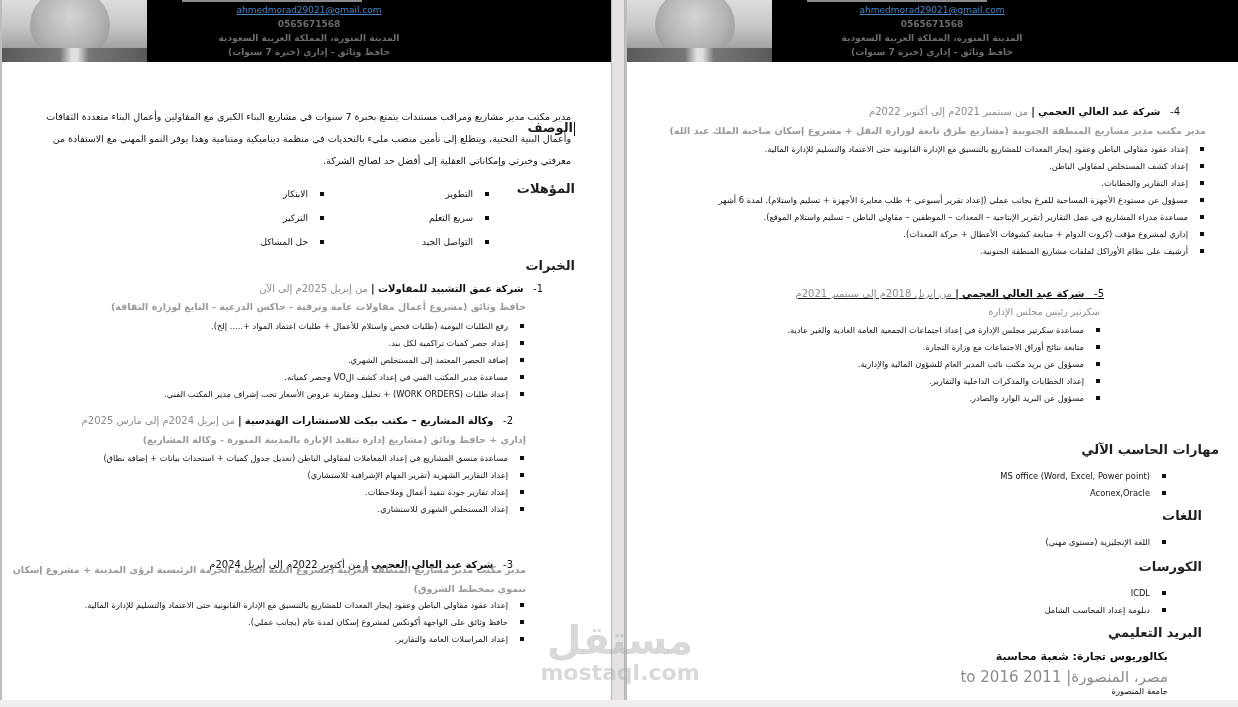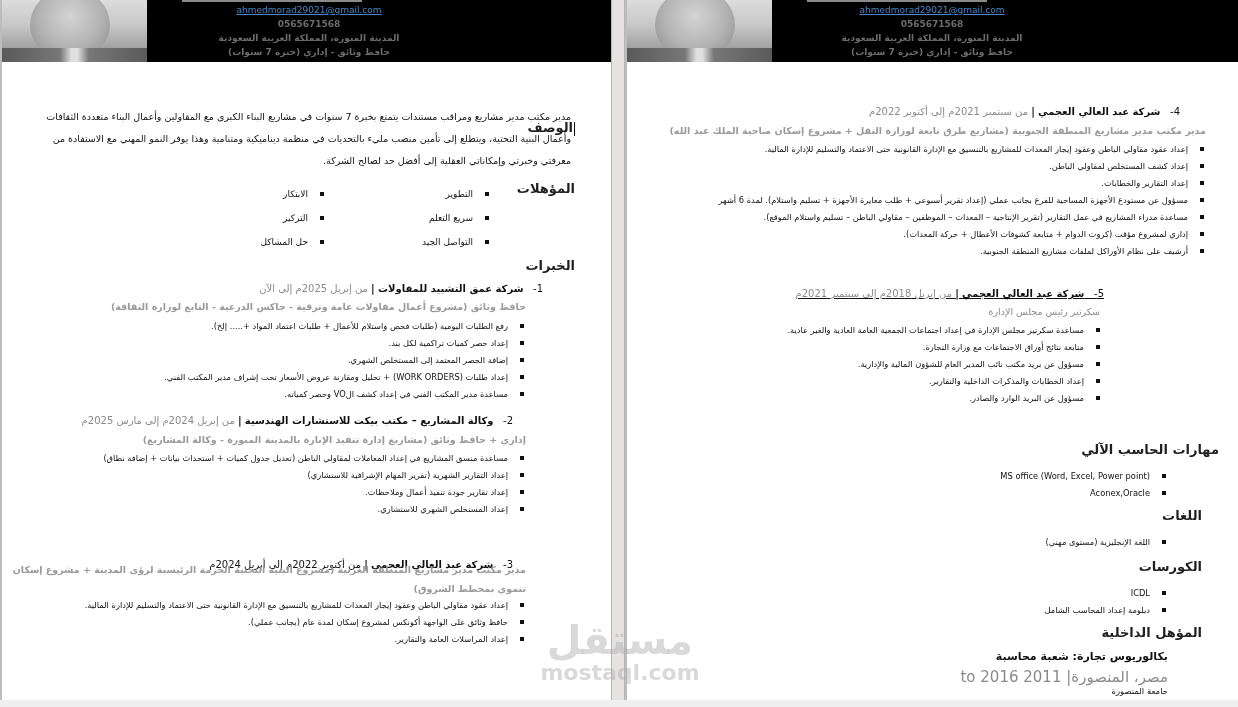--- a/index.html
+++ b/index.html
@@ -104,22 +104,22 @@
     <span>1-</span>&nbsp;&nbsp;
     <b>شركة عمق التشييد للمقاولات</b>
     <b>|</b>
     <span class="date">من إبريل 2025م إلى الآن</span>
   </div>
   <div class="job-role rtl" style="right:85px; top:297px;">حافظ وثائق (مشروع أعمال مقاولات عامة وترقية - جاكس الدرعية - التابع لوزارة الثقافة)</div>
   <ul class="bul rtl" style="right:85px; top:318px;">
     <li>رفع الطلبات اليومية (طلبات فحص واستلام للأعمال + طلبات اعتماد المواد +..... إلخ).</li>
     <li>إعداد حصر كميات تراكمية لكل بند.</li>
     <li>إضافة الحصر المعتمد إلى المستخلص الشهري.</li>
+    <li>مساعدة مدير المكتب الفني في إعداد كشف الVO وحصر كمياته.</li>
     <li>إعداد طلبات (WORK ORDERS) + تحليل ومقارنة عروض الأسعار تحت إشراف مدير المكتب الفني.</li>
-    <li>مساعدة مدير المكتب الفني في إعداد كشف الVO وحصر كمياته.</li>
   </ul>
 
   <div class="job-head rtl" style="right:98px; top:415px;">
     <span>2-</span>&nbsp;&nbsp;
     <b>وكالة المشاريع – مكتب بيكت للاستشارات الهندسية</b>
     <b>|</b>
     <span class="date">من إبريل 2024م إلى مارس 2025م</span>
   </div>
   <div class="job-role rtl" style="right:85px; top:430px;">إداري + حافظ وثائق (مشاريع إدارة تنفيذ الإنارة بالمدينة المنورة - وكالة المشاريع)</div>
   <ul class="bul rtl" style="right:85px; top:450px;">
@@ -202,21 +202,21 @@
   <ul class="bul rtl" style="right:70px; top:534px;">
     <li>اللغة الإنجليزية (مستوى مهني)</li>
   </ul>
 
   <div class="section-title rtl" style="right:36px; top:559px;">الكورسات</div>
   <ul class="bul rtl" style="right:70px; top:585px;">
     <li>ICDL</li>
     <li>دبلومة إعداد المحاسب الشامل</li>
   </ul>
 
-  <div class="section-title rtl" style="right:36px; top:625px;">المؤهل الداخلية</div>
+  <div class="section-title rtl" style="right:36px; top:625px;">البريد التعليمي</div>
   <div class="edu-degree rtl" style="right:70px; top:650px;">بكالوريوس تجارة: شعبة محاسبة</div>
   <div class="edu-line rtl" style="right:70px; top:668px;">مصر، المنصورة| 2011 to 2016</div>
   <div class="edu-uni rtl" style="right:70px; top:686px;">جامعة المنصورة</div>
 </div>
 
 <div class="bottom-strip"></div>
 
 <div class="watermark">
   <div class="ar">مستقل</div>
   <div class="en">mostaql.com</div>

